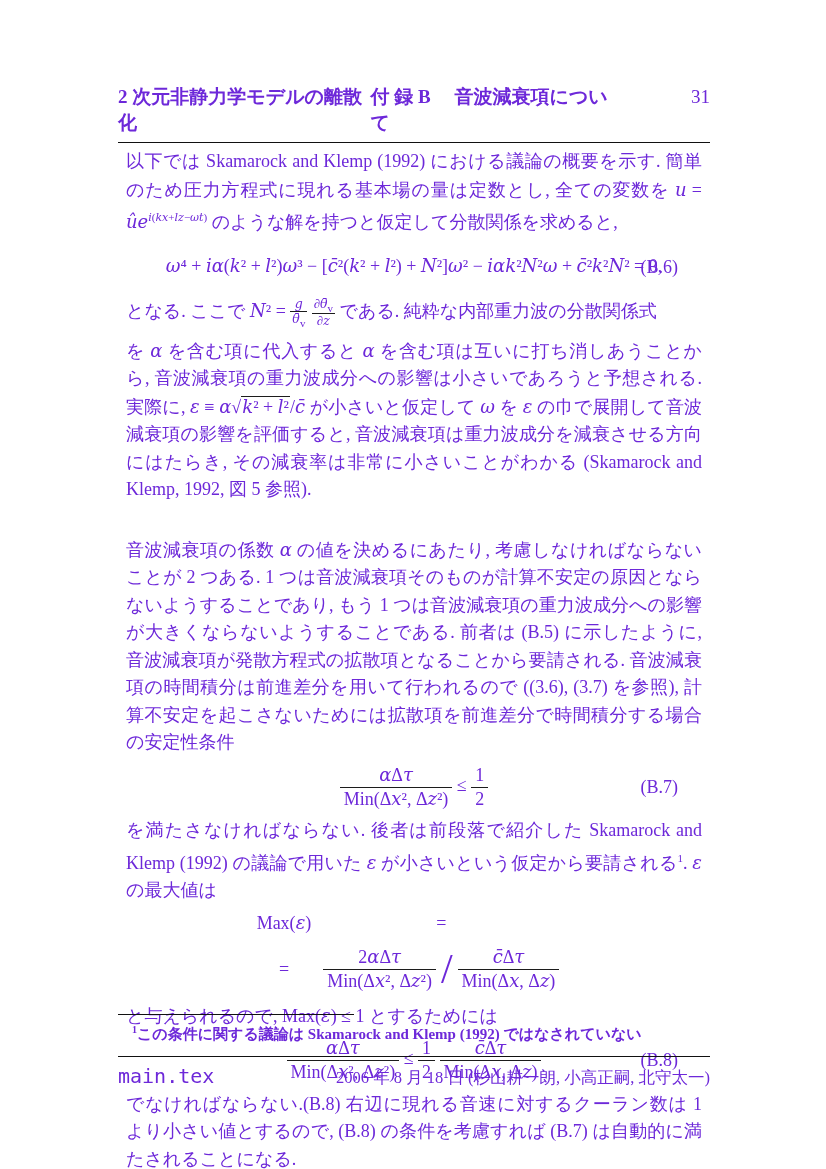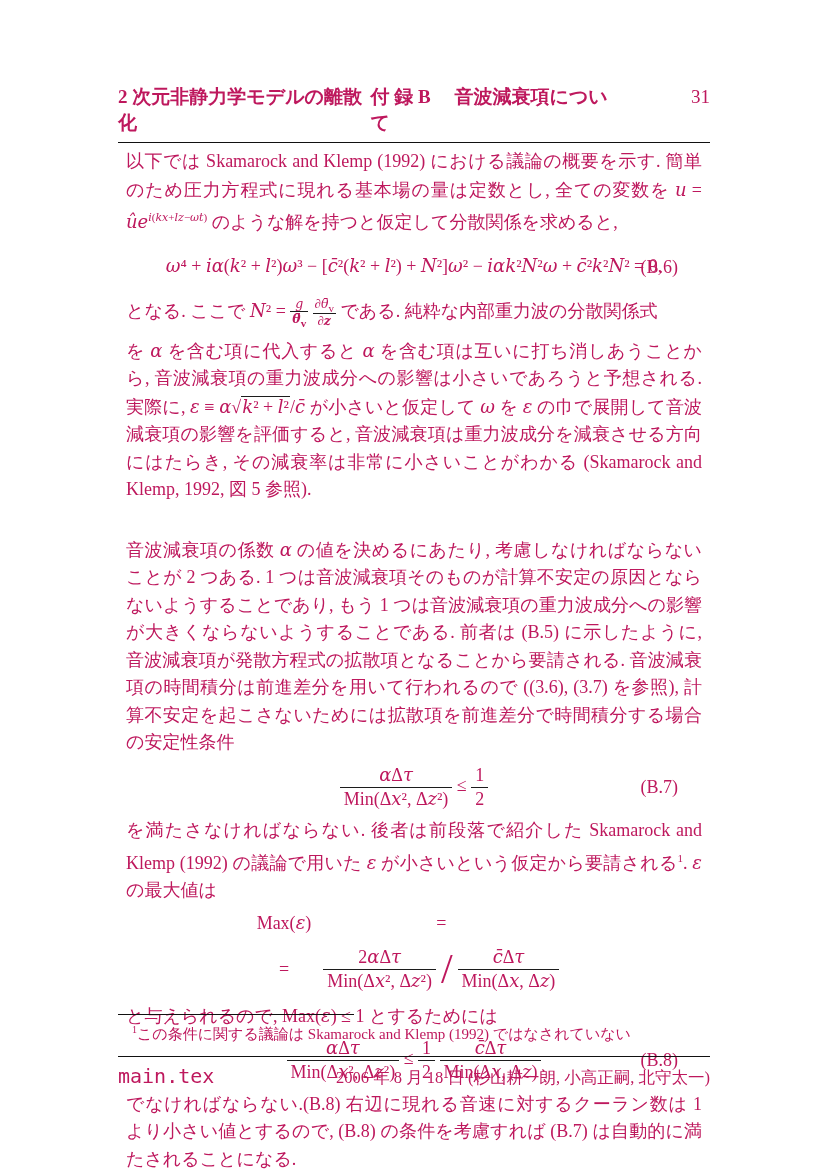--- a/index.html
+++ b/index.html
@@ -1,20 +1,20 @@
 <!DOCTYPE html>
 <html><head>
 <meta charset="utf-8">
 <style>
   html,body{margin:0;padding:0;background:#ffffff;}
   .page{
     position:relative;
     width:826px;height:1169px;
     background:#ffffff;
-    color:#be185d;
+    color:#6d28d9;
     font-family:"Liberation Serif", serif;
     overflow:hidden;
   }
   
   .header{position:absolute;left:118px;top:84px;width:592px;}
   .header-row{display:flex;align-items:baseline;font-size:19px;}
   .header-left{font-weight:bold;}
   .header-center{font-weight:bold;margin-left:auto;}
   .header-pageno{margin-left:74px;font-size:19px;}
   .header-rule{border:none;border-top:1.5px solid #111;margin:6px 0 0 0;}
@@ -27,30 +27,30 @@
   sub{font-size:11px;}
   
   .disp{position:relative;display:flex;align-items:center;justify-content:center;margin:6px 16px;min-height:44px;}
   .eqbody{text-align:center;line-height:1.2;}
   .tag{position:absolute;right:16px;top:50%;transform:translateY(-50%);line-height:1;}
   .frac{display:inline-block;vertical-align:middle;text-align:center;line-height:1.15;}
   .frac .n{display:block;padding:0 4px 1px 4px;}
   .frac .d{display:block;border-top:1px solid #1c1c1c;padding:1px 4px 0 4px;}
   .sfrac{display:inline-block;vertical-align:middle;text-align:center;font-size:12.5px;line-height:1.1;}
   .sfrac .n{display:block;padding:0 2px;}
-  .sfrac .d{display:block;border-top:1px solid #1c1c1c;padding:0 2px;font-weight:bold;}
+  .sfrac .d{display:block;border-top:1px solid #1c1c1c;padding:0 2px;}
   .ol{border-top:1px solid #1c1c1c;display:inline-block;padding:1px 1px 0 1px;line-height:1.05;}
   .bigslash{display:inline-block;font-size:42px;font-style:normal;vertical-align:middle;margin:0 5px;font-weight:300;}
   
   .eqn-array{display:grid;grid-template-columns:auto auto auto;justify-content:center;align-items:center;column-gap:12px;row-gap:10px;line-height:1.15;gap:12px;}
   .eqn-array .lhs{text-align:right;}
   .eqn-array .rel{text-align:center;}
   .eqn-array .rhs{text-align:left;}
   
-  .footnote{position:absolute;left:118px;top:1014px;width:592px;font-size:15px;line-height:20px;}
+  .footnote{position:absolute;left:118px;top:1014px;width:592px;font-size:15px;line-height:20px;font-weight:bold;}
   .footnote-rule{border:none;border-top:1px solid #111;width:236px;margin:0;}
   .footnote-text{margin:5px 0 0 0;padding-left:14px;}
   .footnote-text sup{font-size:10px;}
   
   .footer{position:absolute;left:118px;top:1056px;width:592px;}
   .footer-rule{border:none;border-top:1px solid #111;margin:0 0 7px 0;}
   .footer-row{display:flex;justify-content:space-between;align-items:baseline;font-size:16.5px;}
   .footer-file{font-family:"DejaVu Sans Mono", monospace;font-size:20px;}
 </style>
 </head>

